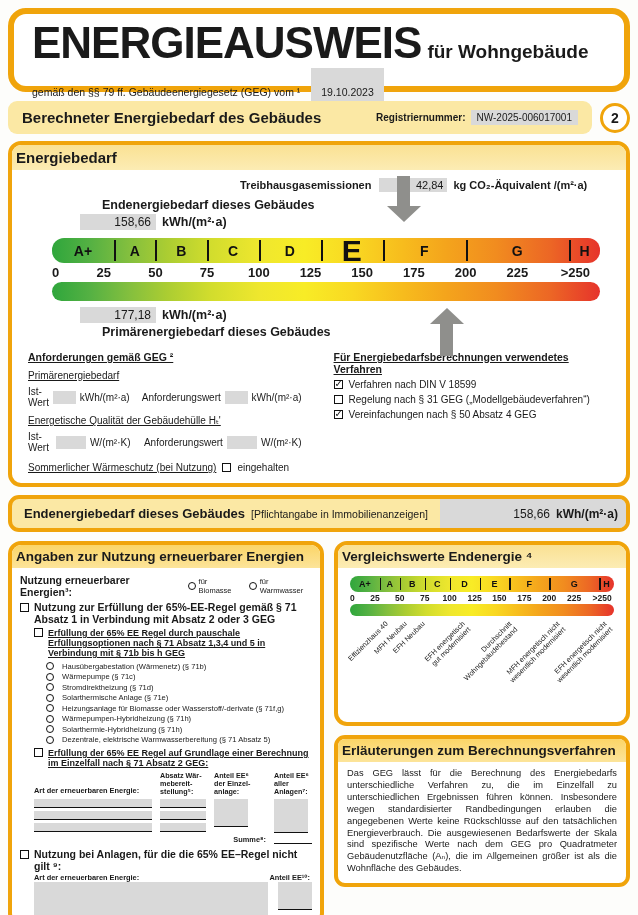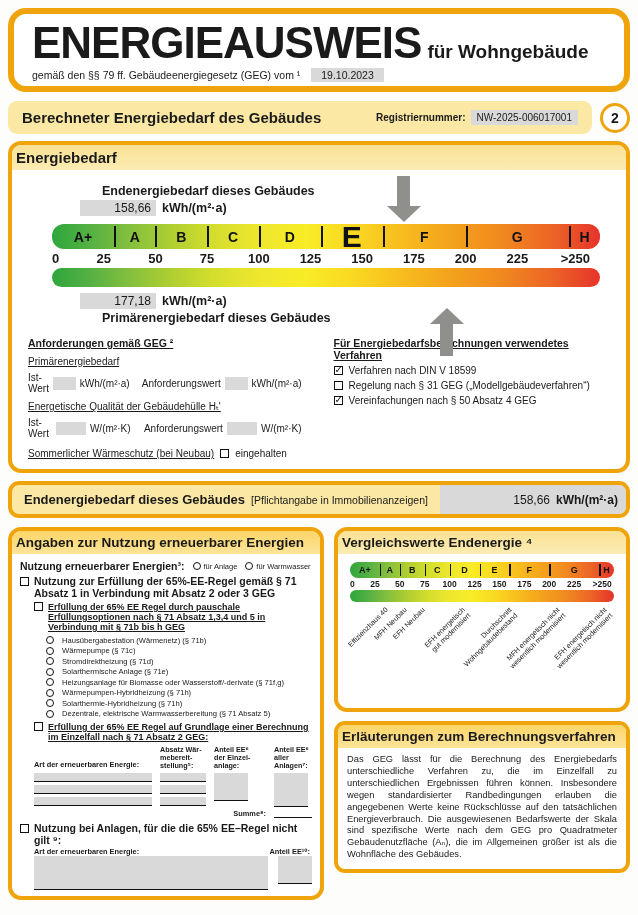--- a/index.html
+++ b/index.html
@@ -16,21 +16,21 @@
   .chk { display:inline-block; width:9px; height:9px; border:1.2px solid #111; background:#fff; position:relative; flex:0 0 auto; }
   .chk.checked::after { content:"✓"; position:absolute; left:0px; top:-3px; font-size:10px; font-weight:bold; color:#111; }
   .radio { display:inline-block; width:8px; height:8px; border:1.2px solid #111; border-radius:50%; background:#fff; flex:0 0 auto; }
   .u { text-decoration:underline; }
 
   
   .hdr-box { border:6px solid #f0a40b; border-radius:18px; padding:6px 18px 8px 18px; background:#fff; height:84px; }
   .hdr-title { font-size:44px; font-weight:bold; letter-spacing:-1px; line-height:46px; display:inline-block; }
   .hdr-sub { font-size:19px; font-weight:bold; margin-left:6px; }
   .hdr-law { font-size:10.5px; margin-top:2px; }
-  .hdr-law .field { font-size:10.5px; padding:1px 10px; margin-left:8px; }
+  .hdr-law .field { font-size:10.5px; padding:18px 10px; margin-left:8px; }
 
   
   .band-row { display:flex; align-items:center; margin-top:9px; gap:8px; }
   .calc-band { flex:1; background:#fbe8a4; border-radius:9px; padding:8px 14px; display:flex; align-items:center; }
   .calc-title { font-size:15px; font-weight:bold; flex:1; }
   .reg-label { font-size:10px; font-weight:bold; margin-right:5px; }
   .reg-value { font-size:10px; padding:2px 6px; }
   .page-circle { width:30px; height:30px; border:3px solid #f0a40b; border-radius:50%; background:#fff;
     display:flex; align-items:center; justify-content:center; font-size:14px; font-weight:bold; flex:0 0 auto; }
 
@@ -155,20 +155,25 @@
       <span class="reg-label">Registriernummer:</span>
       <span class="reg-value grey">NW-2025-006017001</span>
     </div>
     <div class="page-circle">2</div>
   </div>
 
   <div class="panel energie">
     <div class="panel-hd">Energiebedarf</div>
     <div class="energie-body">
 
+      <div class="ghg-row">
+        <span class="lbl">Treibhausgasemissionen</span>
+        <span class="field">42,84</span>
+        <span class="unit">kg CO₂-Äquivalent /(m²·a)</span>
+      </div>
 
       <div class="end-title">Endenergiebedarf dieses Gebäudes</div>
       <div class="val-row">
         <span class="field">158,66</span>
         <span class="unit">kWh/(m²·a)</span>
       </div>
 
       <div class="arrow" style="left:calc(24px + 59.9% - 17px); top:6px;">
         <div class="shaft" style="height:30px;"></div>
         <div class="head-down"></div>
@@ -240,21 +245,21 @@
           <div class="req-line">
             <span>Ist-Wert</span>
             <span class="field"></span>
             <span>W/(m²·K)</span>
             <span style="width:8px"></span>
             <span>Anforderungswert</span>
             <span class="field"></span>
             <span>W/(m²·K)</span>
           </div>
           <div class="som">
-            <span class="u">Sommerlicher Wärmeschutz (bei Neubau)</span>
+            <span class="u">Sommerlicher Wärmeschutz (bei Nutzung)</span>
             <span class="chk"></span>
             <span>eingehalten</span>
           </div>
         </div>
         <div class="req-right">
           <div class="sec-t u">Für Energiebedarfsberechnungen verwendetes Verfahren</div>
           <div class="cb-line">
             <span class="chk checked"></span>
             <span>Verfahren nach DIN V 18599</span>
           </div>
@@ -284,21 +289,21 @@
 
   <div class="bot-row">
 
     <div class="panel erneu">
       <div class="panel-hd">Angaben zur Nutzung erneuerbarer Energien</div>
       <div class="erneu-body">
         <div class="nutz-row">
           <span class="b">Nutzung erneuerbarer Energien³:</span>
           <span class="r-opt">
               <span class="radio"></span>
-              <span>für Anlage</span>
+              <span>für Biomasse</span>
             </span>
           <span class="r-opt">
               <span class="radio"></span>
               <span>für Warmwasser</span>
             </span>
         </div>
 
         <div class="cb-b">
           <span class="chk"></span>
           <span>Nutzung zur Erfüllung der 65%-EE-Regel gemäß § 71 Absatz 1 in Verbindung mit Absatz 2 oder 3 GEG</span>

